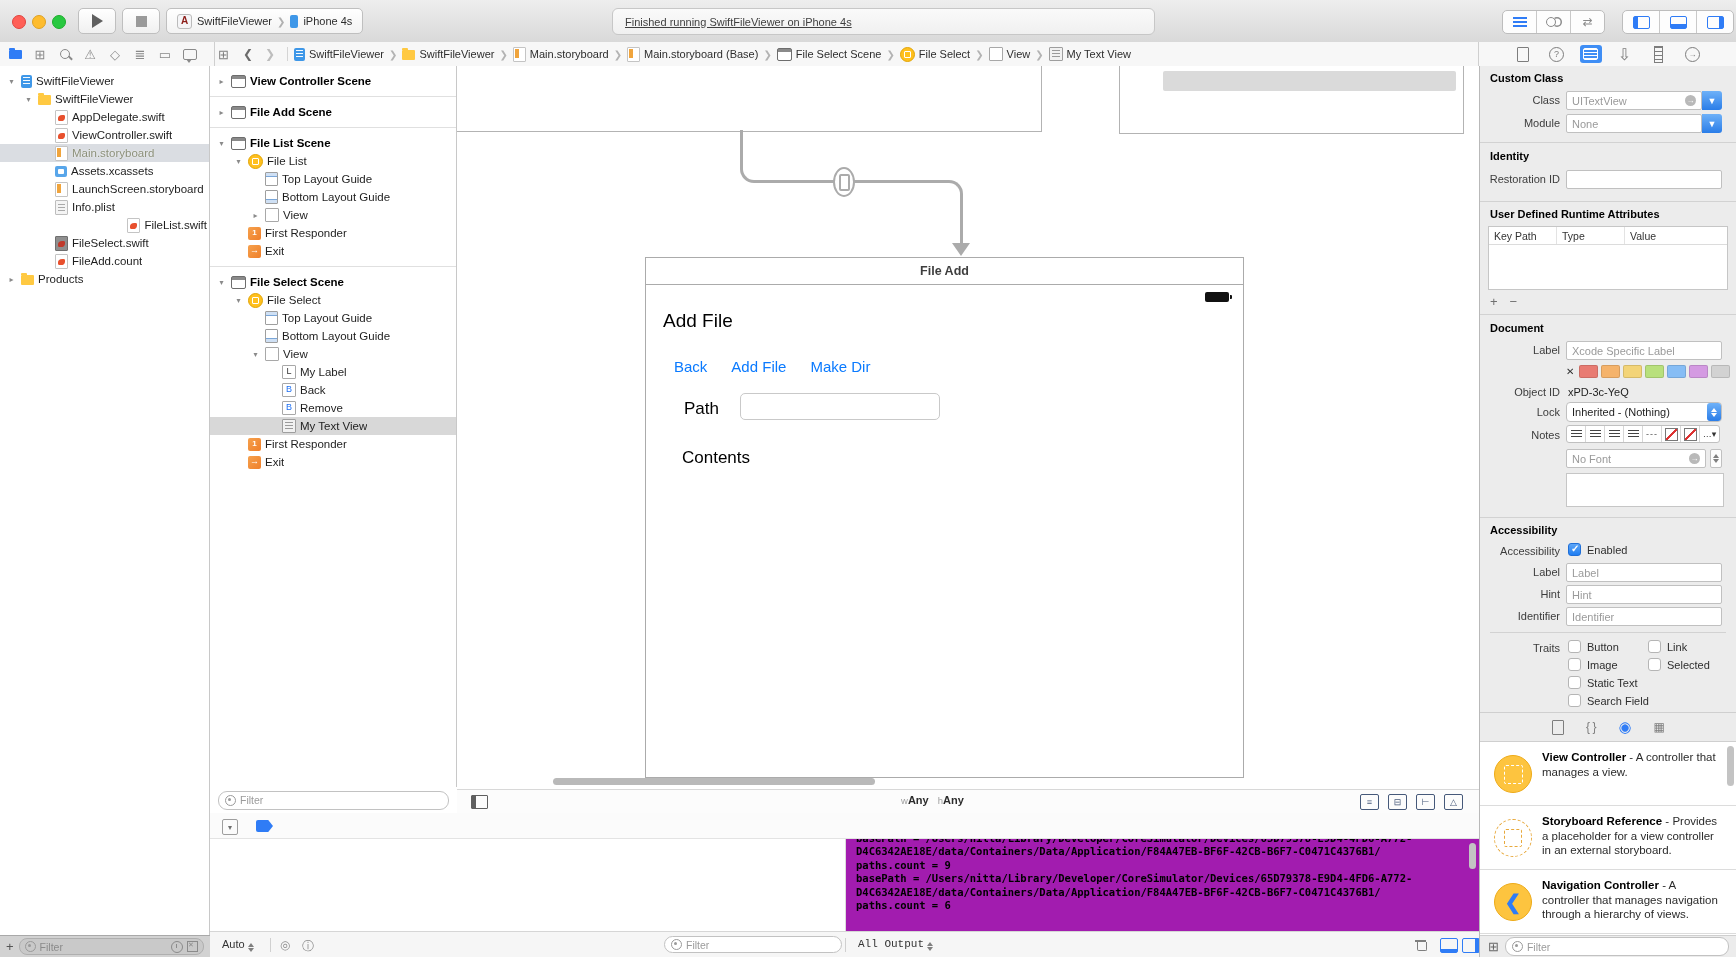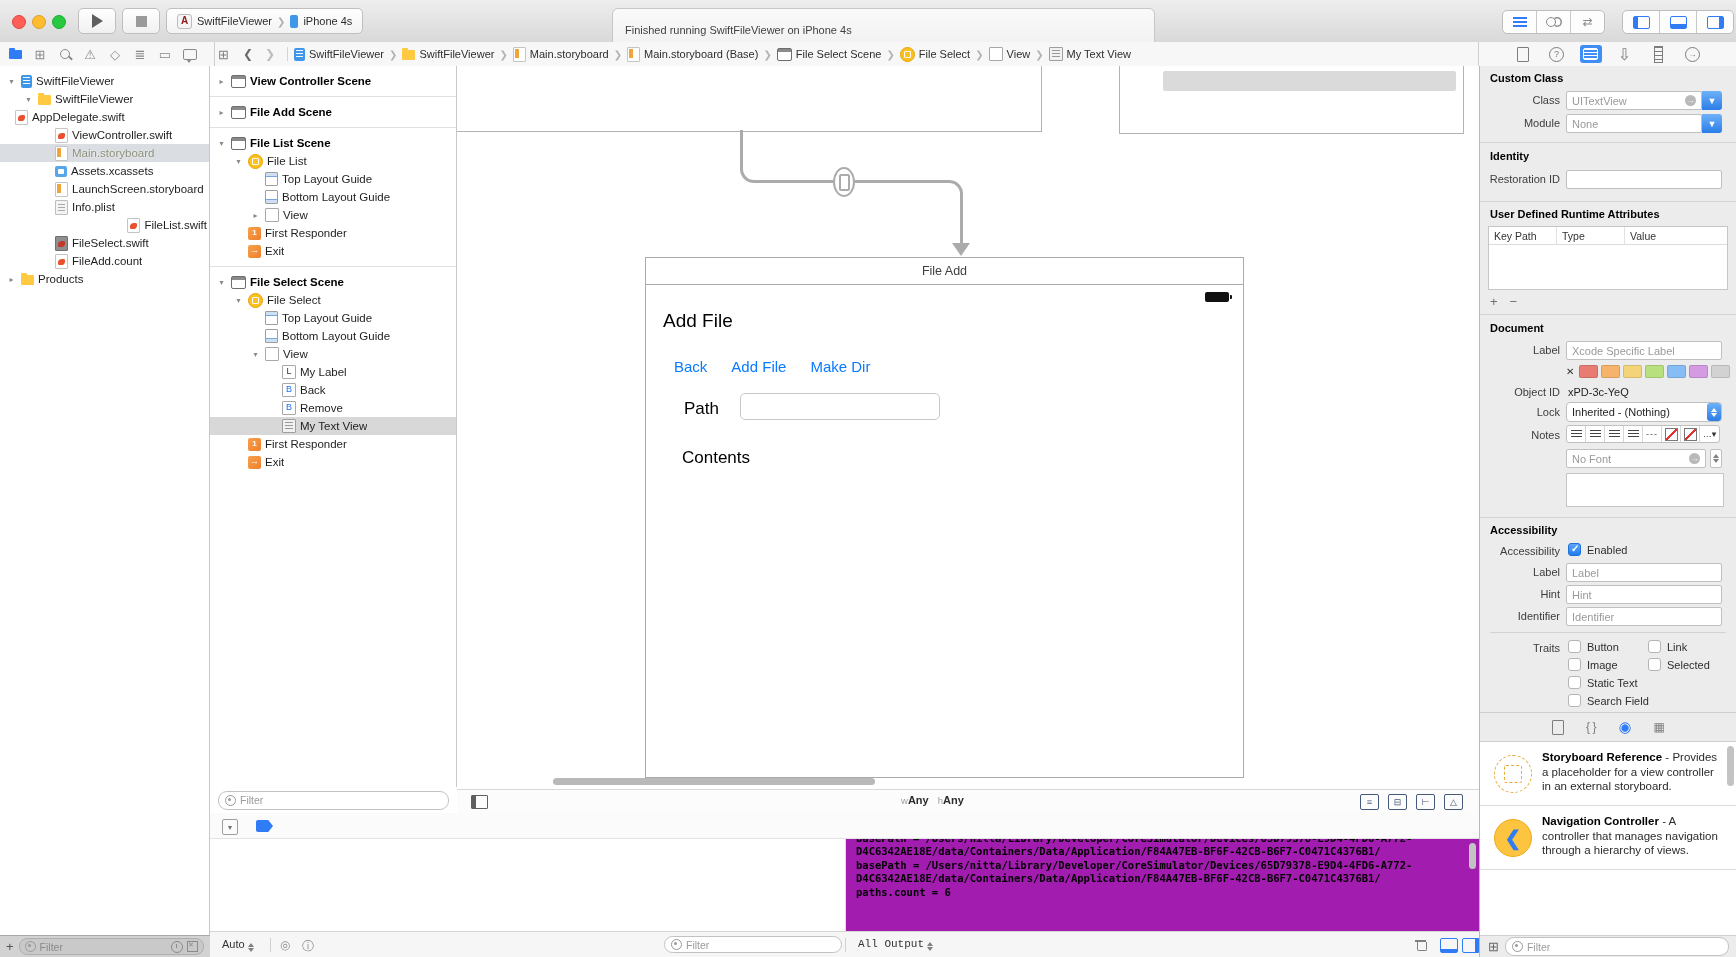--- a/index.html
+++ b/index.html
@@ -14,21 +14,21 @@
   .tl.yellow{left:32px;background:#febc2e;border:1px solid #dea123;}
   .tl.green{left:52px;background:#28c840;border:1px solid #1dad2b;}
   .tbtn{position:absolute;top:8px;height:24px;background:linear-gradient(#ffffff,#f0f0f0);
     border:1px solid #bfbfbf;border-radius:5px;display:flex;align-items:center;justify-content:center;}
   .play-glyph{width:0;height:0;border-left:11px solid #5f5f5f;border-top:7px solid transparent;border-bottom:7px solid transparent;}
   .stop-glyph{width:11px;height:11px;background:#9a9a9a;}
   .scheme{position:absolute;left:166px;top:8px;height:24px;background:linear-gradient(#ffffff,#f3f3f3);
     border:1px solid #bfbfbf;border-radius:5px;display:flex;align-items:center;padding:0 10px;font-size:11px;color:#2c2c2c;gap:5px;}
   .crumb-sep{color:#b0b0b0;font-size:10px;}
   .status-pill{position:absolute;left:612px;top:8px;width:517px;height:25px;background:linear-gradient(#fafafa,#f0f0f0);
-    border:1px solid #c7c7c7;border-radius:6px;display:flex;align-items:center;padding:8px 12px;font-size:11px;color:#3f3f3f;}
+    border:1px solid #c7c7c7;border-radius:6px;display:flex;align-items:center;padding:0 12px;font-size:11px;color:#3f3f3f;text-decoration:underline;}
   .segset{position:absolute;top:10px;height:22px;display:flex;border:1px solid #bdbdbd;border-radius:5px;overflow:hidden;background:#fdfdfd;}
   .segset .seg{width:33px;height:22px;display:flex;align-items:center;justify-content:center;border-right:1px solid #c9c9c9;}
   .segset .seg:last-child{border-right:none;}
   .lines-blue{width:14px;height:10px;background:repeating-linear-gradient(to bottom,#2f7cf6 0 2px,transparent 2px 4px);}
   .asst-circ{width:8px;height:8px;border:1.5px solid #8b8b8b;border-radius:50%;box-shadow:6px 0 0 -1.5px #fff,6px 0 0 0 #8b8b8b;margin-right:6px;}
   .ver-arrows{font-size:12px;color:#8b8b8b;}
   .pane-ic{width:15px;height:11px;border:1.5px solid #2f7cf6;border-radius:2px;position:relative;}
   .pane-ic.l::after{content:"";position:absolute;left:0;top:0;bottom:0;width:4px;background:#2f7cf6;}
   .pane-ic.b::after{content:"";position:absolute;left:0;right:0;bottom:0;height:3.5px;background:#2f7cf6;}
   .pane-ic.r::after{content:"";position:absolute;right:0;top:0;bottom:0;width:4px;background:#2f7cf6;}
@@ -125,21 +125,21 @@
   .pvc{position:absolute;background:#fff;border:1px solid #b3b3b3;}
   .graybar{position:absolute;background:#dadada;border-radius:2px;}
   .segline{position:absolute;background:#ababab;}
   .segcorner{position:absolute;width:16px;height:16px;box-sizing:border-box;}
   .c-bl{border-left:3px solid #ababab;border-bottom:3px solid #ababab;border-bottom-left-radius:14px;}
   .c-tr{border-top:3px solid #ababab;border-right:3px solid #ababab;border-top-right-radius:14px;}
   .segnode{position:absolute;width:22px;height:30px;background:#fff;border:2.5px solid #ababab;border-radius:50%;display:flex;align-items:center;justify-content:center;box-sizing:border-box;}
   .segnode::after{content:"";width:7px;height:13px;border:2px solid #ababab;border-radius:2px;}
   .arrowhead{position:absolute;width:0;height:0;border-left:9px solid transparent;border-right:9px solid transparent;border-top:13px solid #ababab;}
   .fileadd{position:absolute;left:188px;top:191px;width:599px;height:521px;background:#fff;border:1px solid #ababab;box-sizing:border-box;}
-  .fa-titlebar{height:26px;border-bottom:1px solid #ababab;display:flex;align-items:center;justify-content:center;font-size:12.5px;font-weight:400;color:#3e3e3e;}
+  .fa-titlebar{height:26px;border-bottom:1px solid #ababab;display:flex;align-items:center;justify-content:center;font-size:12.5px;font-weight:700;color:#3e3e3e;}
   .battery{position:absolute;right:14px;top:34px;width:24px;height:10px;background:#111;border-radius:2px;}
   .battery::after{content:"";position:absolute;right:-3px;top:3px;width:2px;height:4px;background:#111;border-radius:0 1px 1px 0;}
   .fa-add-file{position:absolute;left:17px;top:52px;font-size:19px;color:#000;}
   .fa-btnrow{position:absolute;left:28px;top:100px;display:flex;gap:24px;}
   .fa-btn{font-size:15px;color:#0a7aff;}
   .fa-path-label{position:absolute;left:38px;top:141px;font-size:17px;color:#000;}
   .fa-path-field{position:absolute;left:94px;top:135px;width:200px;height:27px;border:1px solid #c9c9c9;border-radius:5px;box-sizing:border-box;background:#fff;}
   .fa-contents{position:absolute;left:36px;top:190px;font-size:17px;color:#000;}
   .hscroll{position:absolute;left:96px;top:712px;width:322px;height:7px;background:#b9b9b9;border-radius:4px;}
   .cbar{position:absolute;left:0;bottom:0;width:1022px;height:24px;background:#fcfcfc;border-top:1px solid #d8d8d8;box-sizing:border-box;}
@@ -379,21 +379,21 @@
         <div class="trow" style="padding-left: 6px;">
           <span class="disc">▾</span>
           <span class="ic ic-project"></span>
           <span class="lbl">SwiftFileViewer</span>
         </div>
         <div class="trow" style="padding-left: 23px;">
           <span class="disc">▾</span>
           <span class="ic ic-folder"></span>
           <span class="lbl">SwiftFileViewer</span>
         </div>
-        <div class="trow" style="">
+        <div class="trow" style="padding-left: 40px;">
           <span class="disc"></span>
           <span class="ic ic-swift"></span>
           <span class="lbl">AppDelegate.swift</span>
         </div>
         <div class="trow" style="padding-left: 40px;">
           <span class="disc"></span>
           <span class="ic ic-swift"></span>
           <span class="lbl">ViewController.swift</span>
         </div>
         <div class="trow faded" style="padding-left: 40px;">
@@ -612,20 +612,21 @@
   <div class="debug">
     <div class="dstrip">
       <span class="dd-box">▾</span>
       <span class="bflag"></span>
     </div>
     <div class="vars"></div>
     <div class="consolepane">
       <div class="clines" id="console-lines">
           <div>basePath = /Users/nitta/Library/Developer/CoreSimulator/Devices/65D79378-E9D4-4FD6-A772-</div>
           <div>D4C6342AE18E/data/Containers/Data/Application/F84A47EB-BF6F-42CB-B6F7-C0471C4376B1/</div>
+          <div>paths.count = 9</div>
           <div>basePath = /Users/nitta/Library/Developer/CoreSimulator/Devices/65D79378-E9D4-4FD6-A772-</div>
           <div>D4C6342AE18E/data/Containers/Data/Application/F84A47EB-BF6F-42CB-B6F7-C0471C4376B1/</div>
           <div>paths.count = 6</div>
         </div>
     </div>
     <span class="cscroll"></span>
     <div class="dbar">
       <span style="position:absolute;left:12px;top:6px;">
         <span>Auto</span><span class="updown">
             <i class="u"></i>
@@ -803,20 +804,24 @@
     <div class="libtabs">
       <span class="ltab">
           <span class="page-ic"></span>
         </span>
       <span class="ltab">{ }</span>
       <span class="ltab sel">◉</span>
       <span class="ltab">▦</span>
     </div>
     <div class="library" id="library">
         <div class="libitem">
+          <span class="libicon vc"></span>
+          <div class="libtext"><b>View Controller</b><span> - A controller that manages a view.</span></div>
+        </div>
+        <div class="libitem">
           <span class="libicon sb"></span>
           <div class="libtext"><b>Storyboard Reference</b><span> - Provides a placeholder for a view controller in an external storyboard.</span></div>
         </div>
         <div class="libitem">
           <span class="libicon nc">❮</span>
           <div class="libtext"><b>Navigation Controller</b><span> - A controller that manages navigation through a hierarchy of views.</span></div>
         </div>
         <span class="lscroll"></span>
       </div>
     <div class="ins-bottom">

